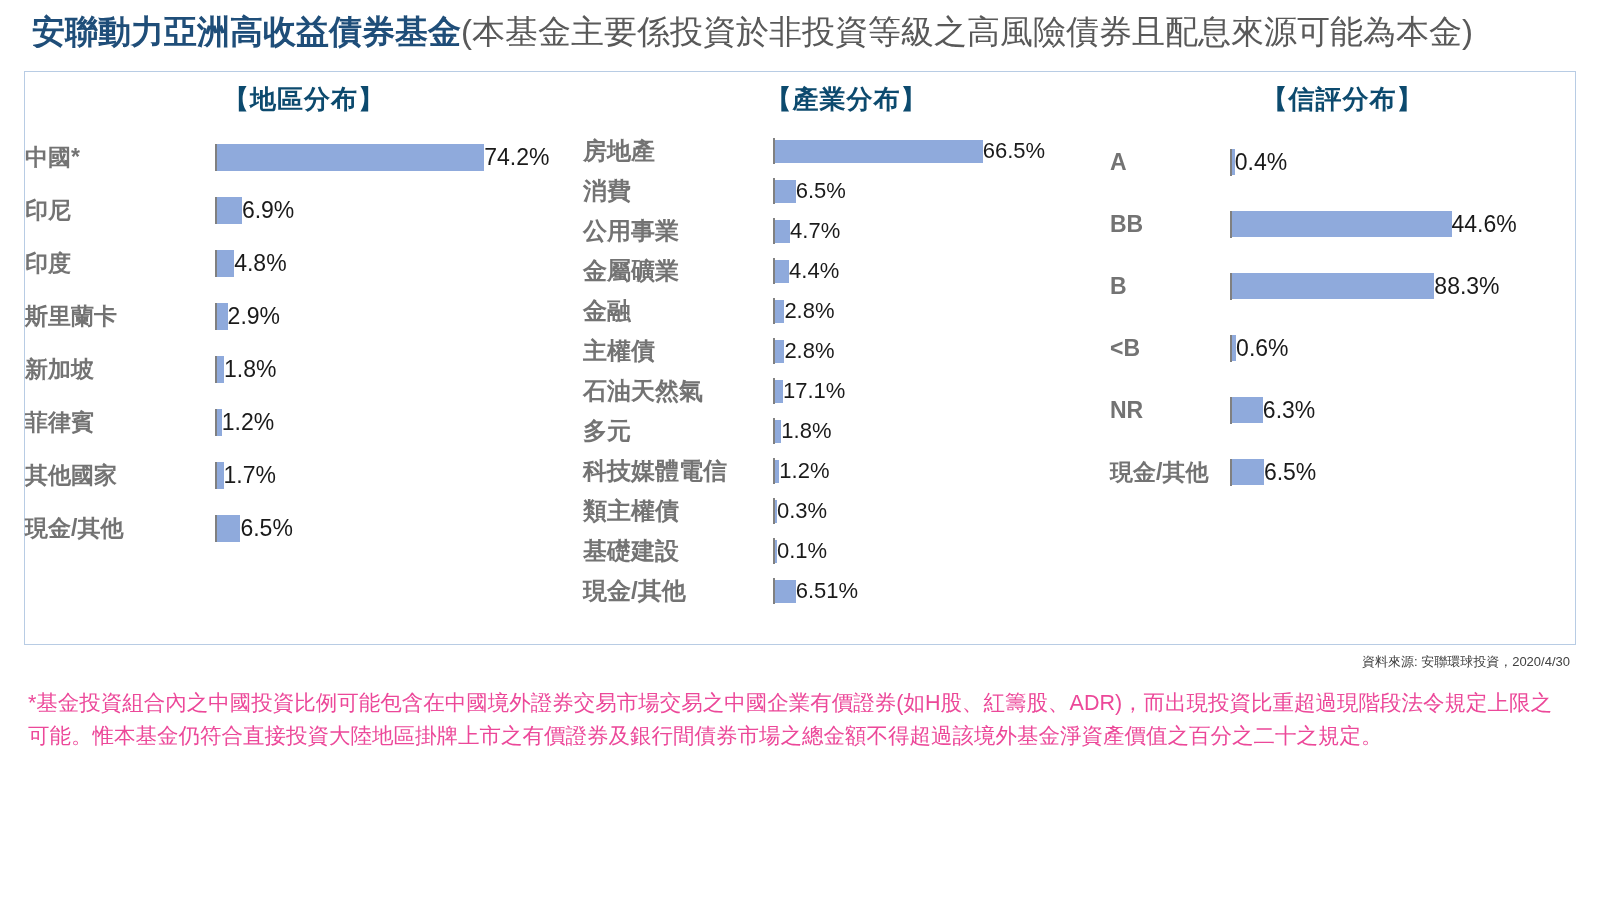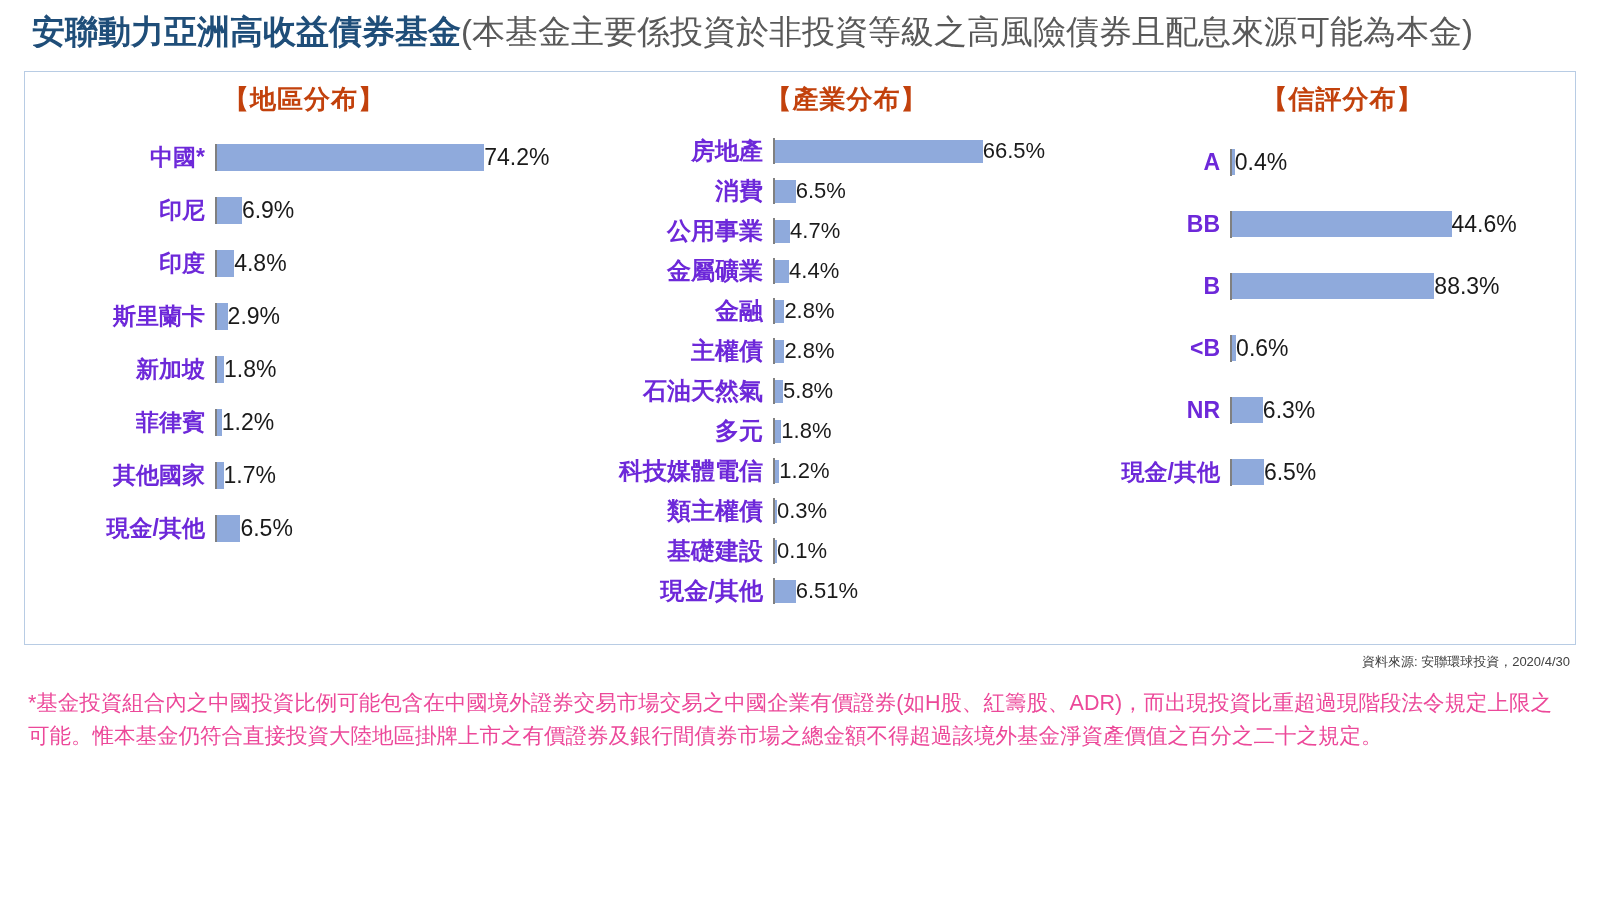--- a/index.html
+++ b/index.html
@@ -50,38 +50,38 @@
     padding-top: 10px;
   }
   .chart-col.region { width: 36%; }
   .chart-col.sector { width: 34%; }
   .chart-col.rating { width: 30%; }
 
   .chart-title {
     text-align: center;
     font-size: 26px;
     font-weight: bold;
-    color: #c2410c;
+    color: #0c4a6e;
     letter-spacing: 1px;
     margin-bottom: 14px;
   }
   .bars {
     position: relative;
     padding-left: 0;
   }
   .row {
     display: flex;
     align-items: center;
     width: 100%;
   }
   .row-label {
-    text-align: right;
+    text-align: left;
     font-size: 23px;
     font-weight: bold;
-    color: #6d28d9;
+    color: #737373;
     padding-right: 10px;
     white-space: nowrap;
     box-sizing: border-box;
   }
   .bar-wrap {
     position: relative;
     flex: 1 1 auto;
     display: flex;
     align-items: center;
     border-left: 2px solid #808080;
@@ -261,21 +261,21 @@
           <div class="bar-wrap">
             <div class="bar" style="width:2.8%"></div>
             <div class="bar-value">2.8%</div>
           </div>
         </div>
 
         <div class="row">
           <div class="row-label">石油天然氣</div>
           <div class="bar-wrap">
             <div class="bar" style="width:2.4%"></div>
-            <div class="bar-value">5.8%</div>
+            <div class="bar-value">17.1%</div>
           </div>
         </div>
 
         <div class="row">
           <div class="row-label">多元</div>
           <div class="bar-wrap">
             <div class="bar" style="width:1.9%"></div>
             <div class="bar-value">1.8%</div>
           </div>
         </div>

